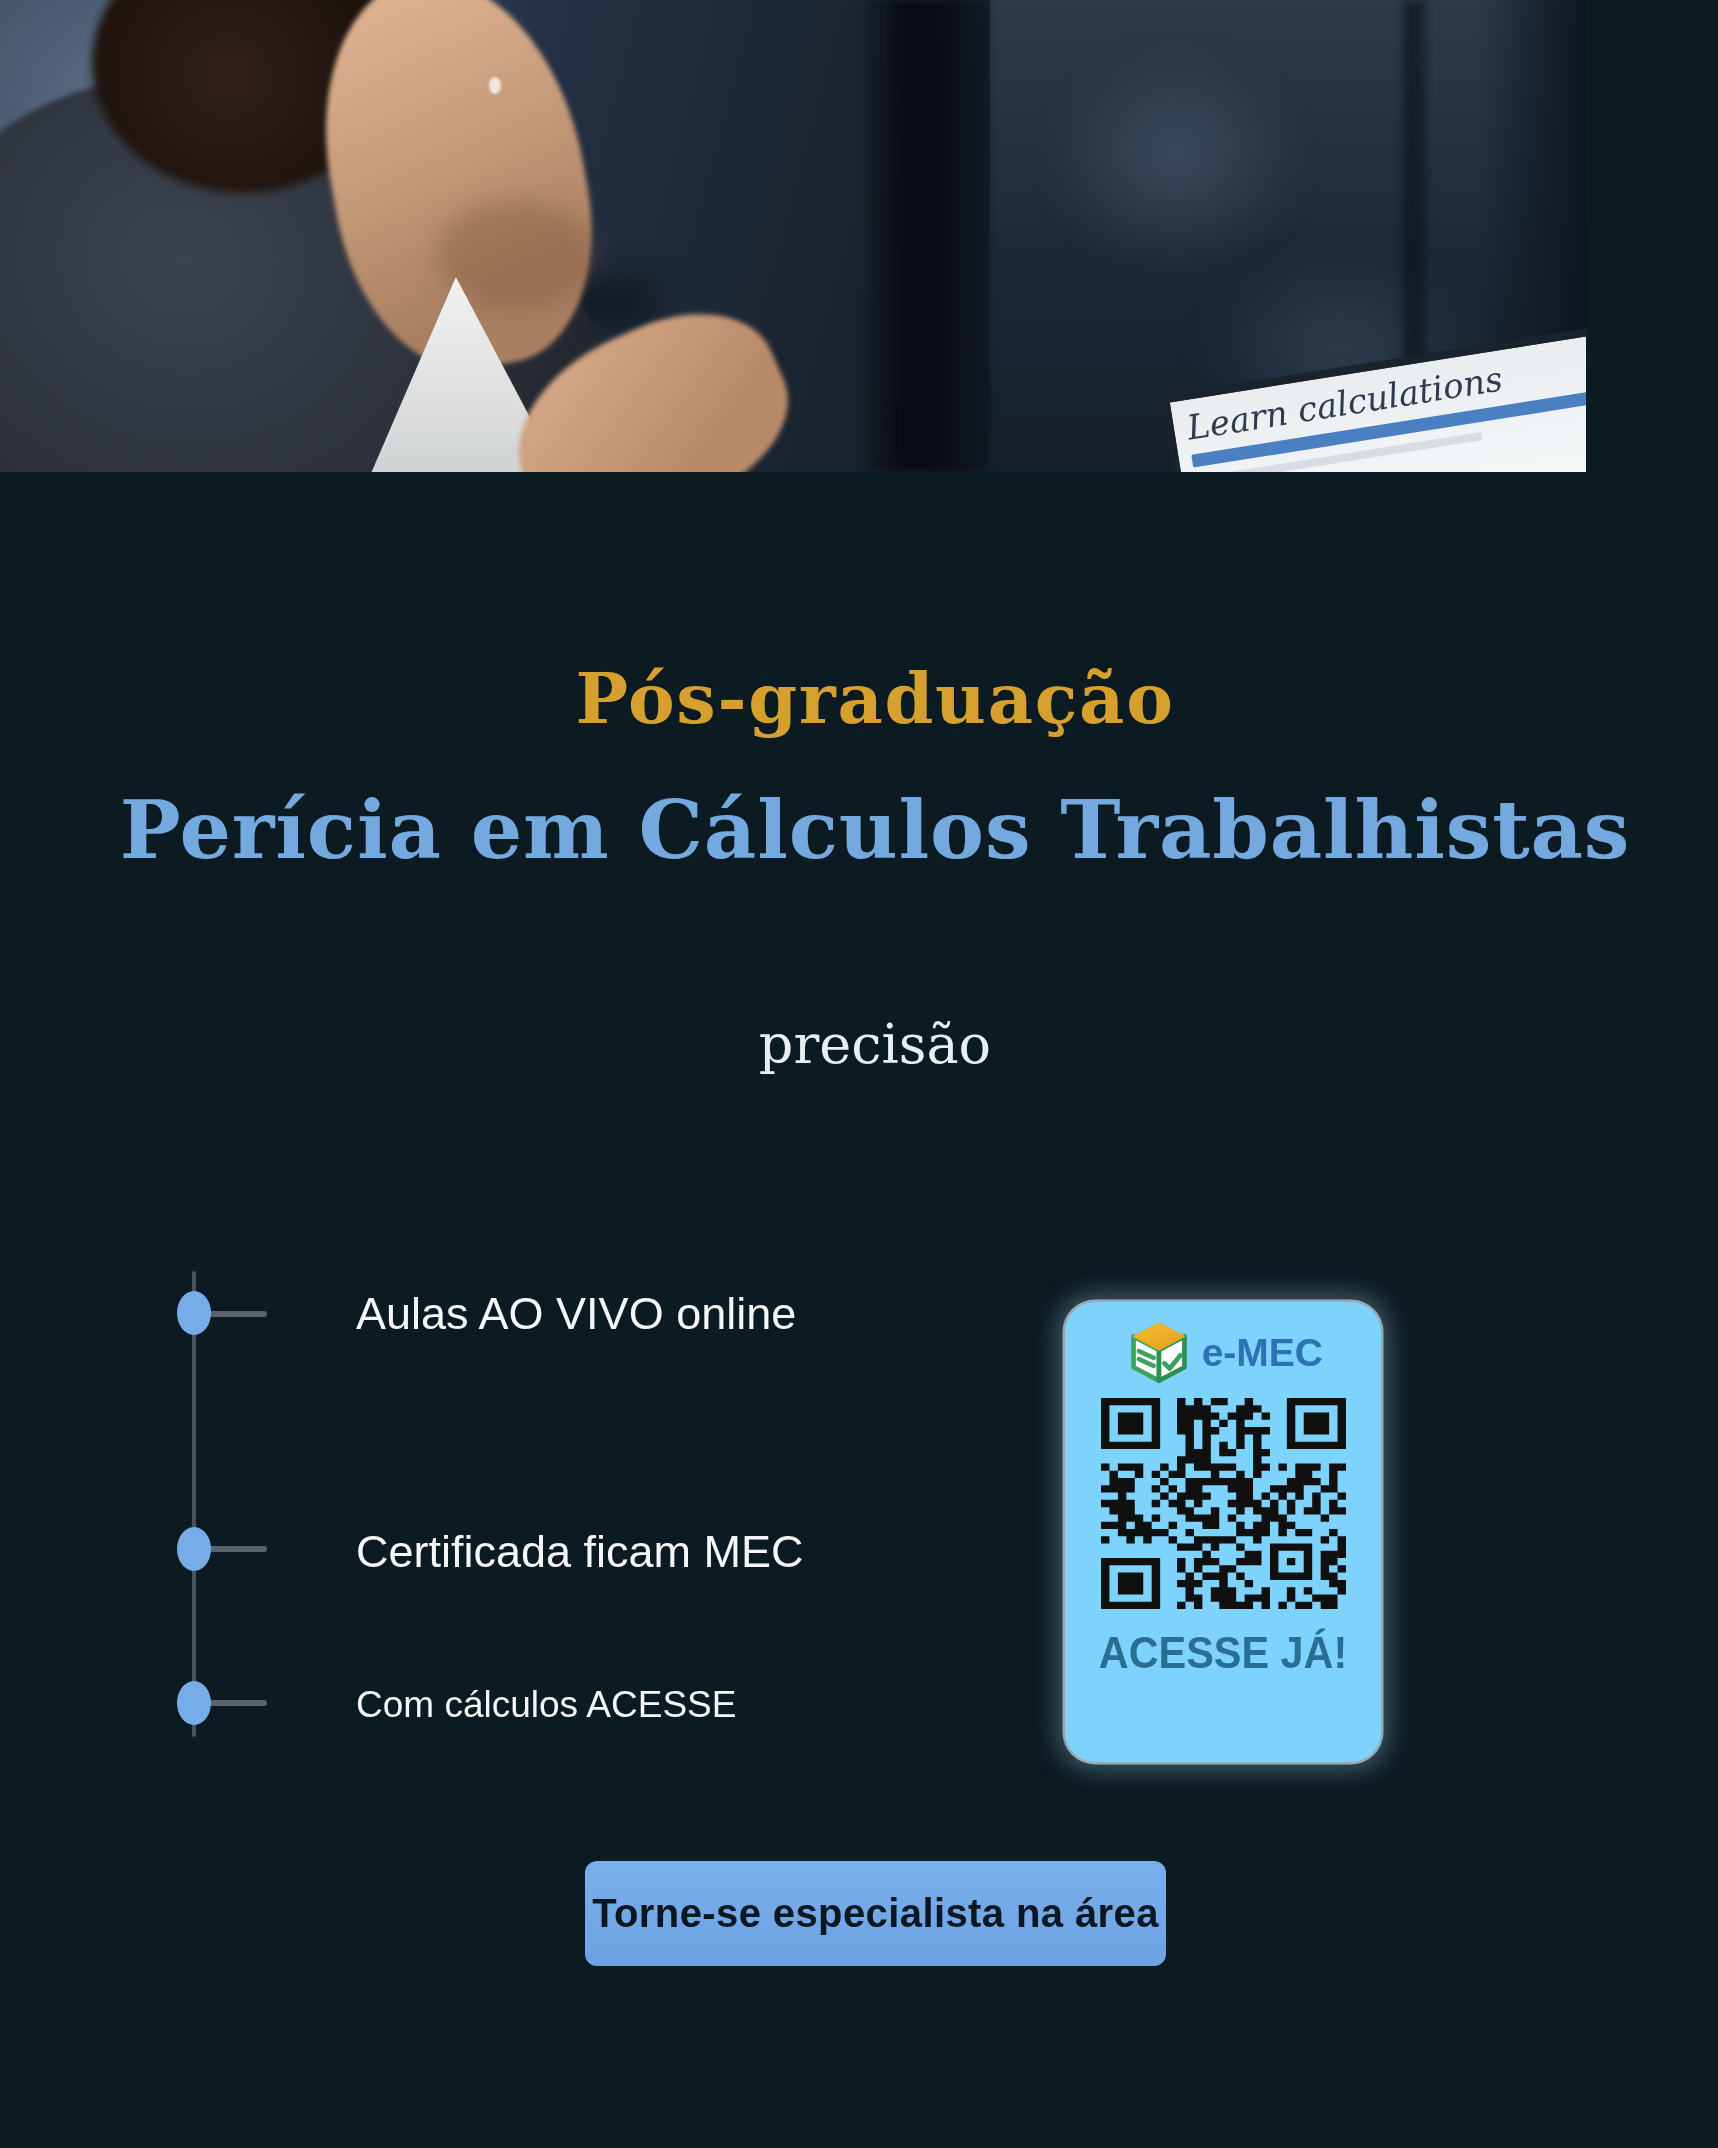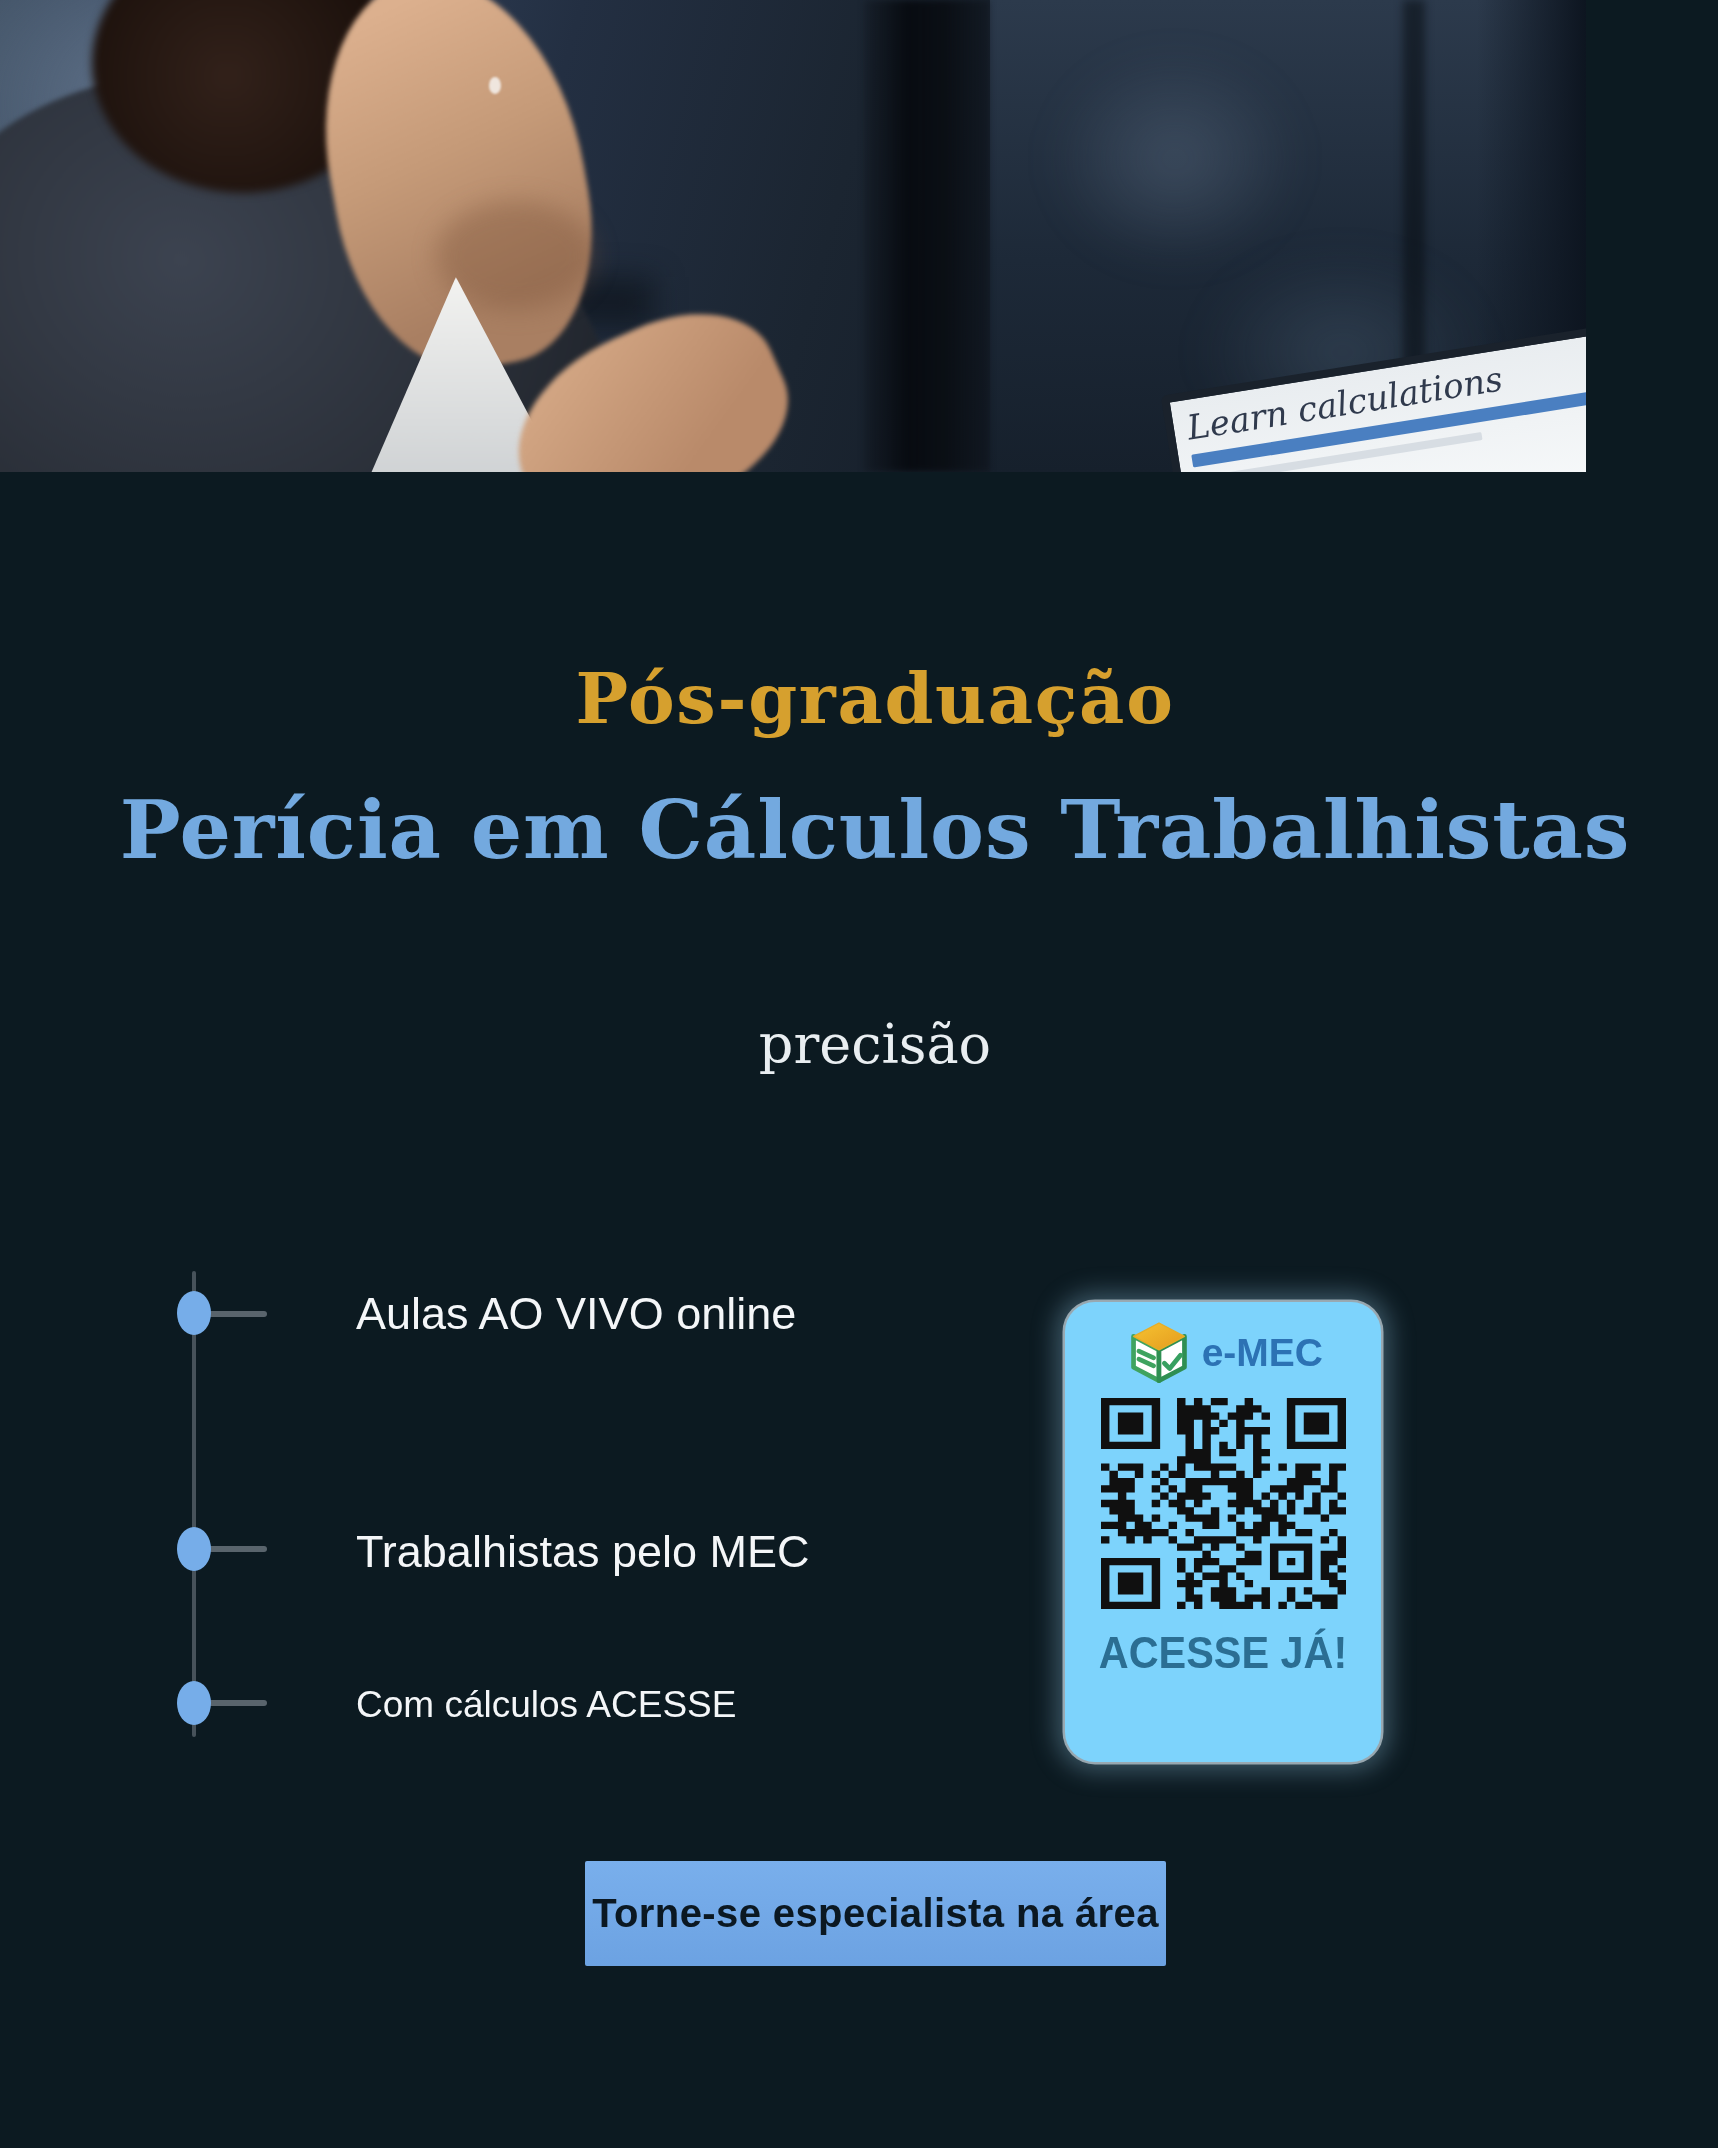--- a/index.html
+++ b/index.html
@@ -86,21 +86,21 @@
   .logo-row{display:flex;justify-content:center;align-items:center;gap:6.7px;padding-top:17px;}
   .logo-cube{width:72px;height:67px;flex:0 0 auto;}
   .logo-text{font-family:"Liberation Sans", sans-serif;font-weight:700;font-size:39px;color:#2C72B4;}
   .qr{width:245px;height:211px;margin:11.7px auto 0;}
   .qr svg{width:100%;height:100%;display:block;}
   .emec-cta{margin-top:18.5px;text-align:center;font-family:"Liberation Sans", sans-serif;
     font-weight:700;font-size:45px;color:#2B6E93;transform:scaleX(.92);letter-spacing:0;}
 
   
   .cta-btn{position:absolute;left:585px;top:1861px;width:581px;height:105px;
-    display:flex;align-items:center;justify-content:center;border:none;border-radius:2px;
+    display:flex;align-items:center;justify-content:center;border:none;border-radius:12px;
     background:linear-gradient(180deg,#79AFEC,#6CA2E2);
     font-family:"Liberation Sans", sans-serif;font-weight:700;font-size:40px;color:#0B1822;
     letter-spacing:0.4px;cursor:pointer;}
 </style>
 </head>
 <body>
 
 <div>
 
   <div class="hero">
@@ -135,21 +135,21 @@
 
   <div class="vline"></div>
   <div class="tick tick1"></div>
   <div class="tick tick2"></div>
   <div class="tick tick3"></div>
   <div class="dot dot1"></div>
   <div class="dot dot2"></div>
   <div class="dot dot3"></div>
 
   <div class="feat feat1"><span>Aulas AO VIVO online</span><br></div>
-  <div class="feat feat2"><span>Trabalhistas pelo MEC</span></div>
+  <div class="feat feat2"><span>Certificada ficam MEC</span></div>
   <div class="feat feat3"><span>Com cálculos ACESSE</span></div>
 
   <div class="emec-card">
     <div class="logo-row">
       <svg class="logo-cube" viewBox="0 0 100 100">
         <defs>
           <linearGradient id="gold" x1="0" y1="0" x2="1" y2="1">
             <stop offset="0" stop-color="#F6C331"></stop>
               <stop offset="1" stop-color="#E49B1F"></stop>
           </linearGradient>

